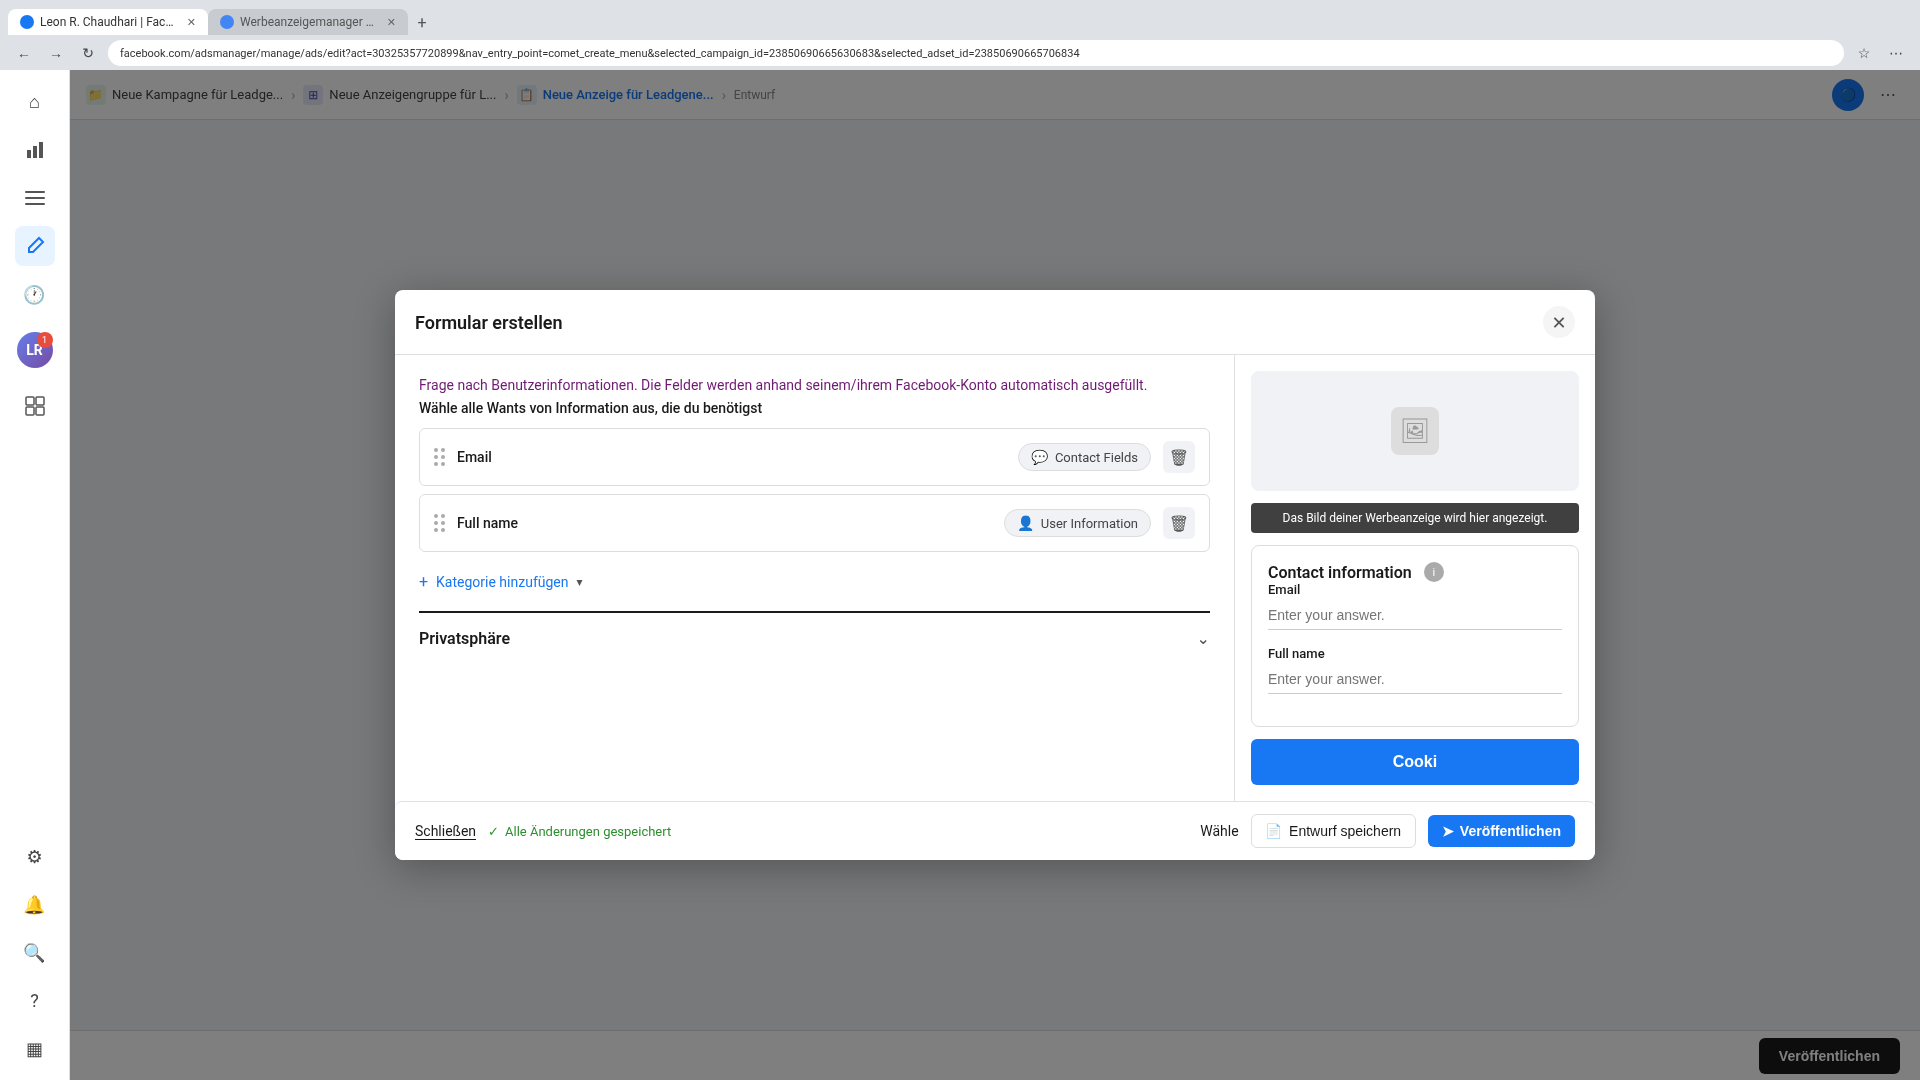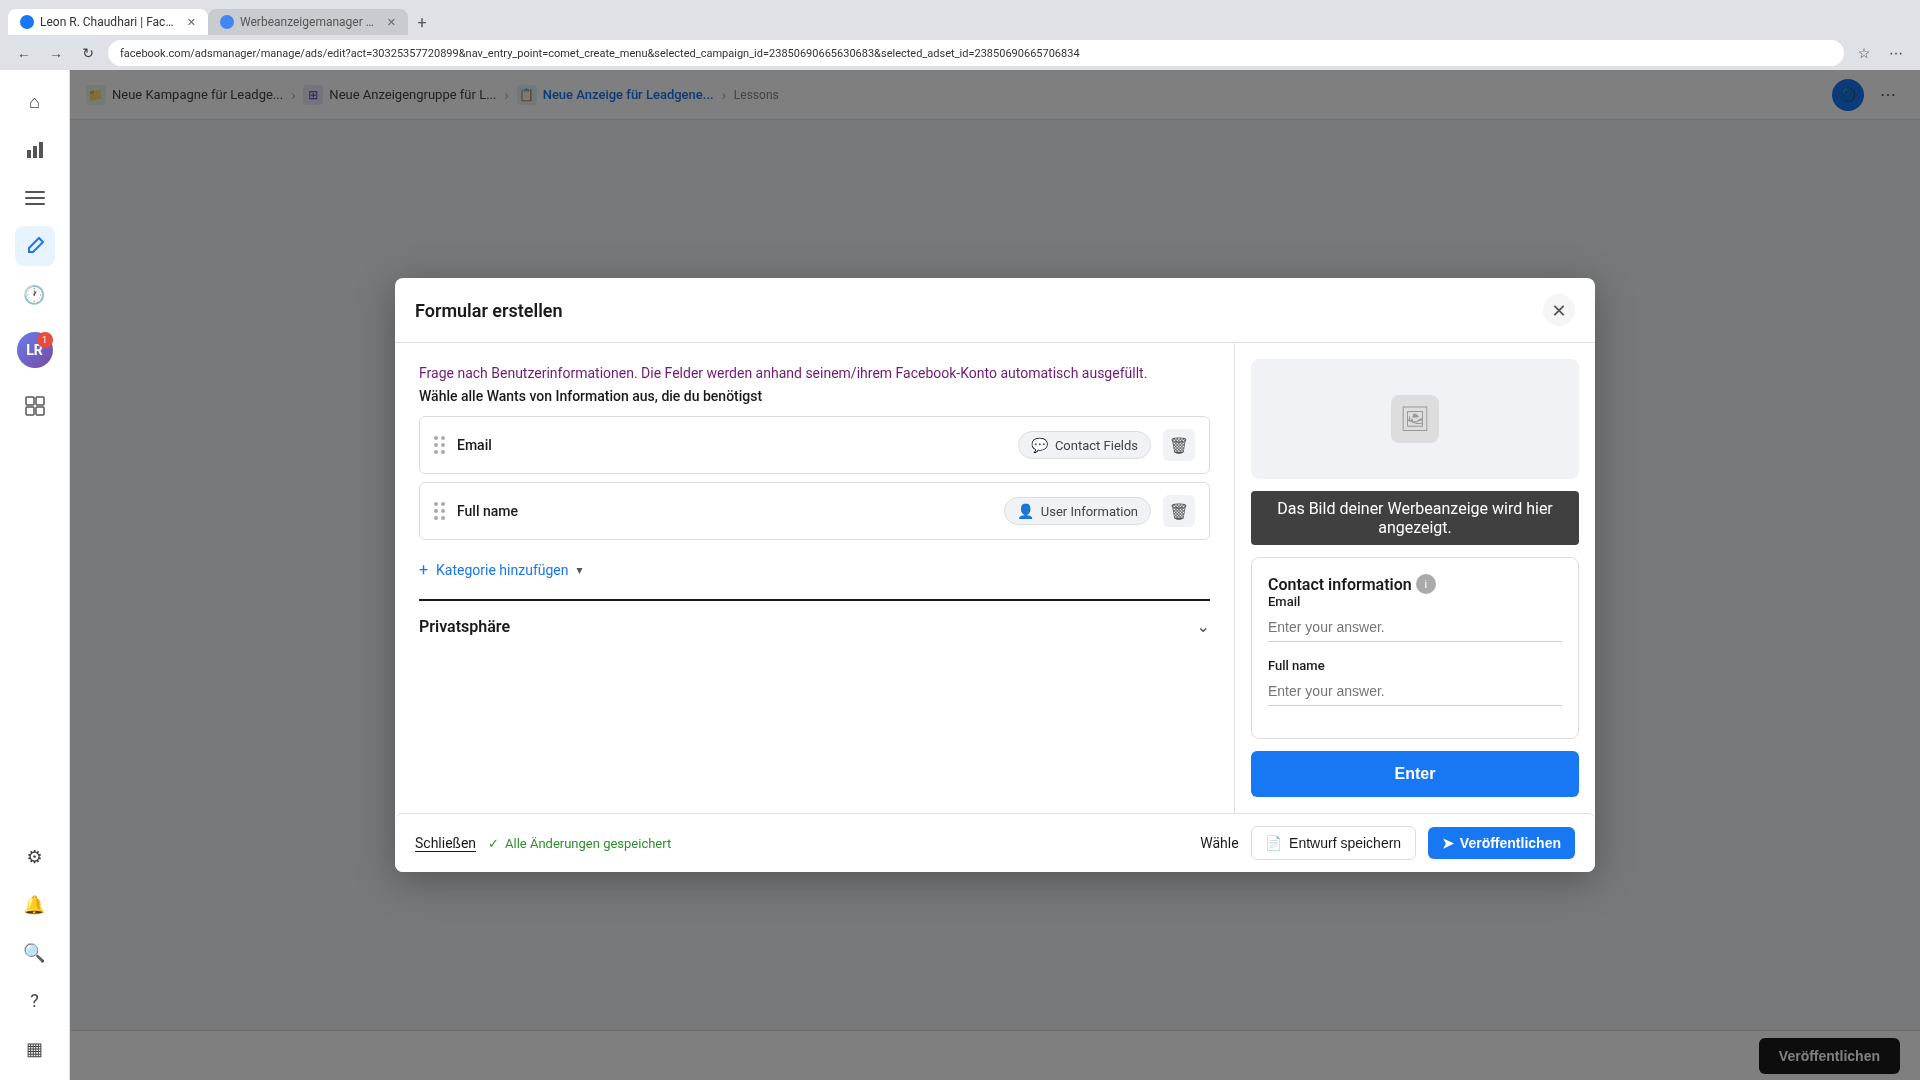--- a/index.html
+++ b/index.html
@@ -85,21 +85,21 @@
     .privacy-arrow { font-size: 16px; color: #555; }
 
     
     .modal-right { width: 360px; padding: 16px; display: flex; flex-direction: column; gap: 12px; overflow-y: auto; }
     .ad-preview { background: #f0f2f5; border-radius: 8px; padding: 12px; display: flex; align-items: center; justify-content: center; height: 120px; }
     .ad-preview-placeholder { display: flex; flex-direction: column; align-items: center; gap: 6px; }
     .ad-img-icon { width: 48px; height: 48px; background: #ddd; border-radius: 8px; display: flex; align-items: center; justify-content: center; font-size: 24px; color: #999; }
 
     
     .contact-card { background: #fff; border-radius: 8px; border: 1px solid #ddd; padding: 16px; }
-    .contact-card-header { display: flex; align-items: center; gap: 4px; margin-bottom: 0; }
+    .contact-card-header { display: flex; align-items: center; gap: 12px; margin-bottom: 0; }
     .contact-card-title { font-size: 16px; font-weight: 600; color: #1a1a1a; }
     .info-icon { width: 20px; height: 20px; border-radius: 50%; background: #aaa; color: #fff; display: flex; align-items: center; justify-content: center; font-size: 11px; cursor: pointer; }
     .contact-field-group { margin-bottom: 16px; }
     .contact-field-label { font-size: 13px; font-weight: 500; color: #1a1a1a; margin-bottom: 4px; }
     .contact-field-input { border: none; border-bottom: 1px solid #ccc; width: 100%; padding: 6px 0; font-size: 14px; color: #888; outline: none; background: transparent; }
 
     
     .next-btn { background: #1877f2; color: #fff; border: none; border-radius: 6px; padding: 14px; font-size: 16px; font-weight: 600; cursor: pointer; text-align: center; width: 100%; }
 
     
@@ -214,21 +214,21 @@
       <div class="breadcrumb-icon bc-group">⊞</div>
       <span>Neue Anzeigengruppe für L...</span>
     </div>
     <span class="breadcrumb-sep">›</span>
     <div class="breadcrumb-item active">
       <div class="breadcrumb-icon bc-ad">📋</div>
       <span>Neue Anzeige für Leadgene...</span>
     </div>
     <span class="breadcrumb-sep">›</span>
     <div class="breadcrumb-item">
-      <span class="bc-draft">Lessons</span>
+      <span class="bc-draft">Entwurf</span>
     </div>
     <div class="top-bar-right">
       <div class="top-bar-btn" style="width:32px;height:32px;border-radius:50%;background:#1877f2;color:#fff;font-size:13px;display:flex;align-items:center;justify-content:center;">🔵</div>
       <div class="top-bar-btn">⋯</div>
     </div>
   </div>
 
   <div class="modal-overlay">
     <div class="modal">
 
@@ -303,40 +303,40 @@
           </div>
         </div>
 
         <div class="modal-right">
 
           <div class="ad-preview">
             <div class="ad-preview-placeholder">
               <div class="ad-img-icon">🖼</div>
             </div>
           </div>
-          <div style="background:rgba(0,0,0,0.75);color:#fff;font-size:16px;padding:8px 10px;border-radius:4px;text-align:center;">
+          <div style="background:rgba(0,0,0,0.75);color:#fff;font-size:12px;padding:8px 10px;border-radius:4px;text-align:center;">
             <span>Das Bild deiner Werbeanzeige wird hier angezeigt.</span>
           </div>
 
           <div class="contact-card">
             <div class="contact-card-header">
               <span class="contact-card-title">Contact information</span>
               <div class="info-icon">i</div>
             </div>
             <div class="contact-field-group">
               <div class="contact-field-label">Email</div>
               <input class="contact-field-input" type="text" readonly="" placeholder="Enter your answer." style="">
             </div>
             <div class="contact-field-group">
               <div class="contact-field-label">Full name</div>
               <input class="contact-field-input" type="text" readonly="" placeholder="Enter your answer." style="">
             </div>
           </div>
 
-          <button class="next-btn">Enter</button>
+          <button class="next-btn">Cooki</button>
         </div>
       </div>
 
       <div class="modal-footer">
         <div class="footer-left">
           <span class="footer-close-btn">Schließen</span>
           <div class="footer-saved">
             <span>✓</span>
             <span>Alle Änderungen gespeichert</span>
           </div>

